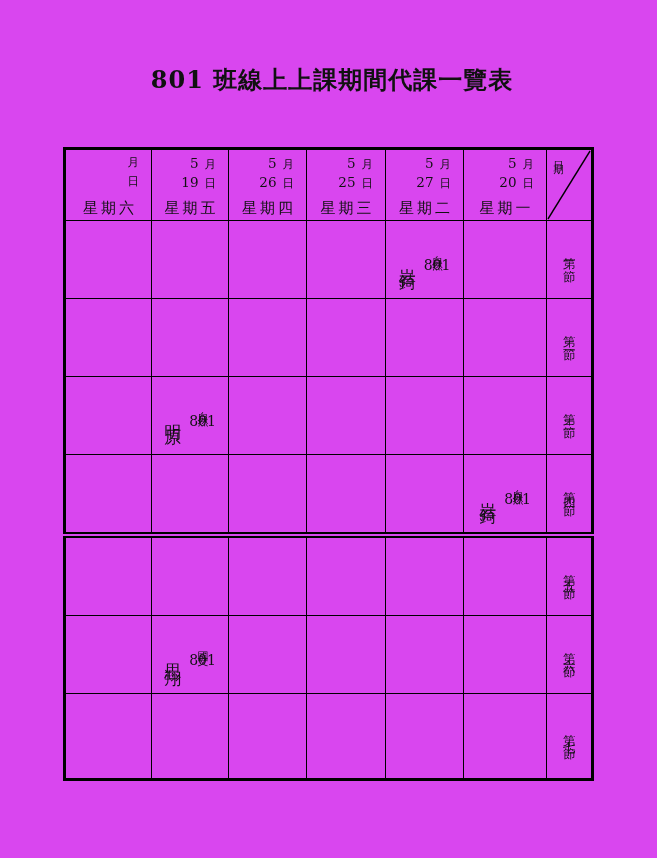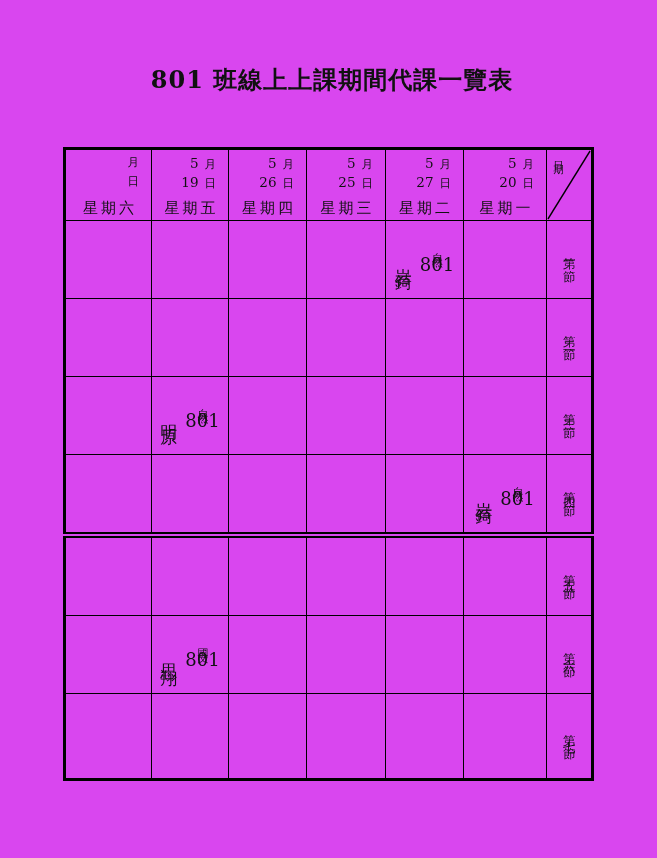--- a/index.html
+++ b/index.html
@@ -90,21 +90,21 @@
   .entry { display: flex; align-items: center; justify-content: center; gap: 8px; }
   .entry-name {
     writing-mode: vertical-rl; text-orientation: upright;
     font-size: 17px; letter-spacing: 5px; line-height: 1;
   }
   .entry-course { display: flex; flex-direction: column; align-items: center; }
   .entry-subject {
     writing-mode: vertical-rl; text-orientation: upright;
     font-size: 11px; letter-spacing: 4px; line-height: 1;
   }
-  .entry-class { font-size: 18px; margin-top: 2px; }
+  .entry-class { font-size: 14px; margin-top: 2px; }
 
   .period-text {
     display: inline-block;
     writing-mode: vertical-rl; text-orientation: upright;
     font-size: 12.5px; letter-spacing: 7px; line-height: 1;
   }
 </style>
 </head>
 <body>
 

